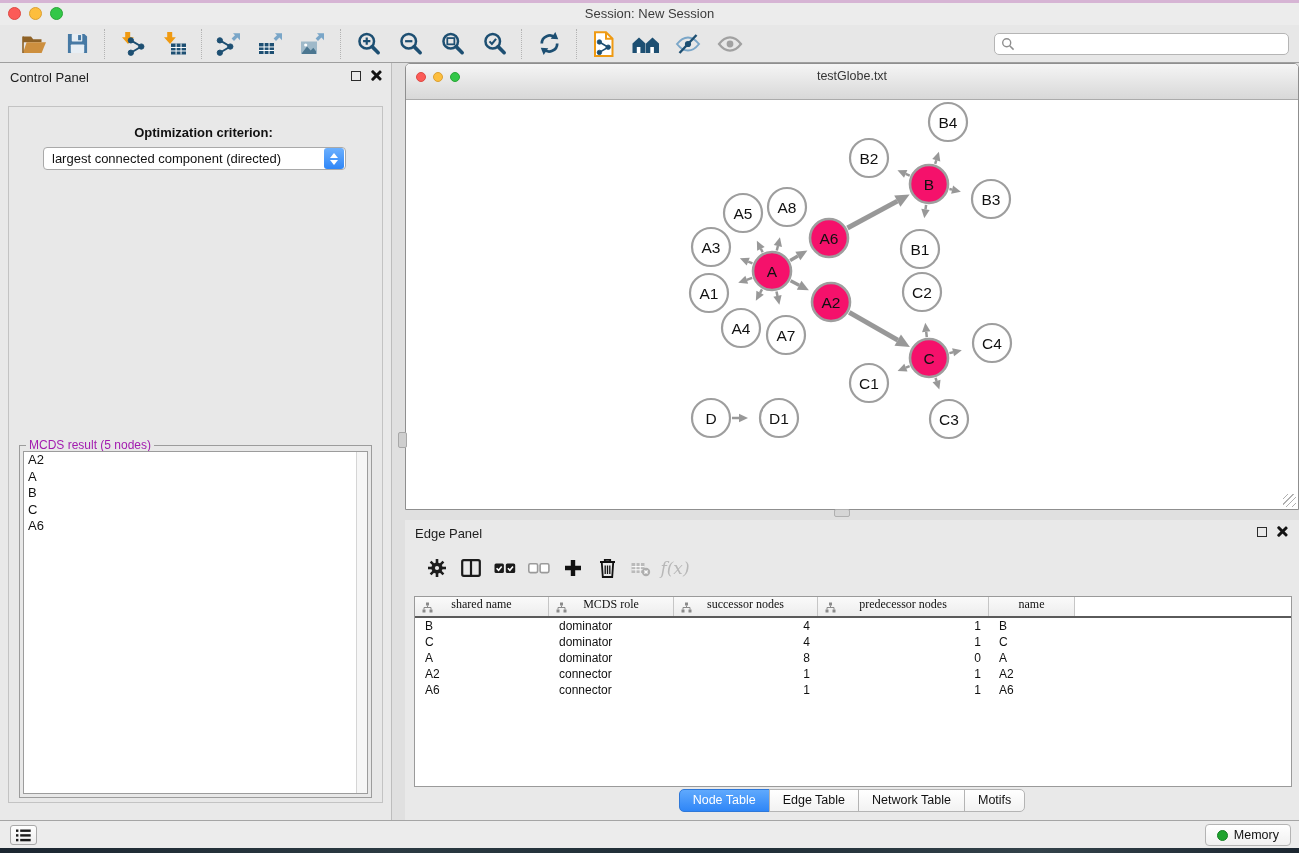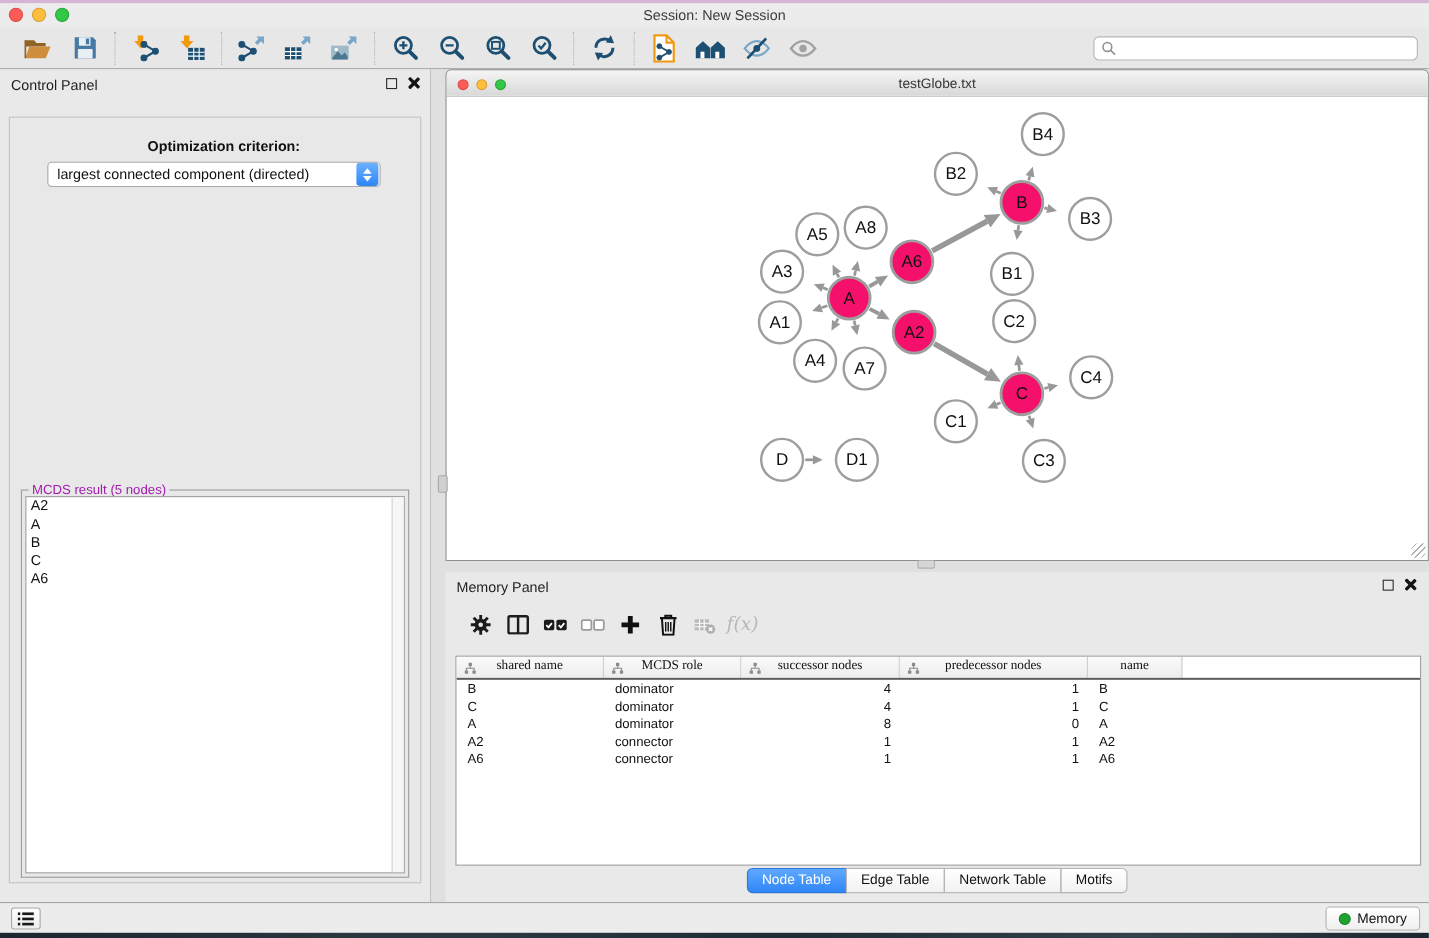--- a/index.html
+++ b/index.html
@@ -68,21 +68,21 @@
   .result-legend { position:absolute; left:6px; top:-8px; font-size:12px; color:#a21caf; background:#e8e8e8; padding:0 3px; }
   .result-list { position:absolute; left:3px; right:3px; top:5px; bottom:3px; background:#fff; border:1px solid #9c9c9c; overflow:hidden; }
   .result-scroll { position:absolute; right:0; top:0; bottom:0; width:11px; background:#f6f6f6; border-left:1px solid #d5d5d5; }
   .result-item { font-size:13px; color:#111; line-height:16.5px; padding-left:4px; }
 
   
   .right-area { position:absolute; left:392px; top:0; right:0; bottom:0; background:#e0e0e0; }
 
   .network-window { position:absolute; left:13px; top:0; width:894px; height:447px; background:#fff;
                     border:1px solid #8f8f8f; border-radius:5px 5px 0 0; }
-  .nw-titlebar { position:absolute; left:0; top:0; right:0; height:24px; background:linear-gradient(#f5f5f5,#d8d8d8);
+  .nw-titlebar { position:absolute; left:0; top:0; right:0; height:36px; background:linear-gradient(#f5f5f5,#d8d8d8);
                  border-bottom:1px solid #ababab; border-radius:4px 4px 0 0; }
   .nw-lights { position:absolute; left:10px; top:8px; display:flex; gap:7px; }
   .nw-light { width:10px; height:10px; border-radius:50%; }
   .nw-title { position:absolute; left:0; right:0; top:5px; text-align:center; font-size:12.5px; color:#353535; }
   .nw-body { position:absolute; left:0; top:25px; right:0; bottom:0; overflow:hidden; }
   .nw-grip { position:absolute; right:2px; bottom:2px; width:13px; height:13px;
              background:repeating-linear-gradient(135deg, transparent 0 3px, #9c9c9c 3px 4px); opacity:.8; }
   .splitter-v { position:absolute; left:-8px; top:368px; width:9px; height:16px; background:#cfcfcf; border:1px solid #a8a8a8; border-radius:2px; }
   .splitter-h { position:absolute; left:428px; bottom:-8px; width:16px; height:8px; background:#d6d6d6; border:1px solid #b0b0b0; border-radius:2px; }
 
@@ -461,21 +461,21 @@
               </g>
             </svg>
         </div>
         <div class="nw-grip"></div>
         <div class="splitter-v"></div>
         <div class="splitter-h"></div>
       </div>
 
       <div class="table-panel">
         <div class="tp-header">
-          <span class="tp-title">Memory Panel</span>
+          <span class="tp-title">Edge Panel</span>
           <span class="ph-icons" style="position:absolute;right:12px;top:6px;">
             <span class="win-float"></span>
             <span class="win-close"></span>
           </span>
         </div>
         <div class="tp-toolbar" id="tp-toolbar">
             <span class="tb-icon">
               <svg width="20" height="20" viewBox="0 0 20 20">
                 <g stroke="#1c1c1c" stroke-width="2.6">
                   <line x1="10" y1="1" x2="10" y2="19"></line>

